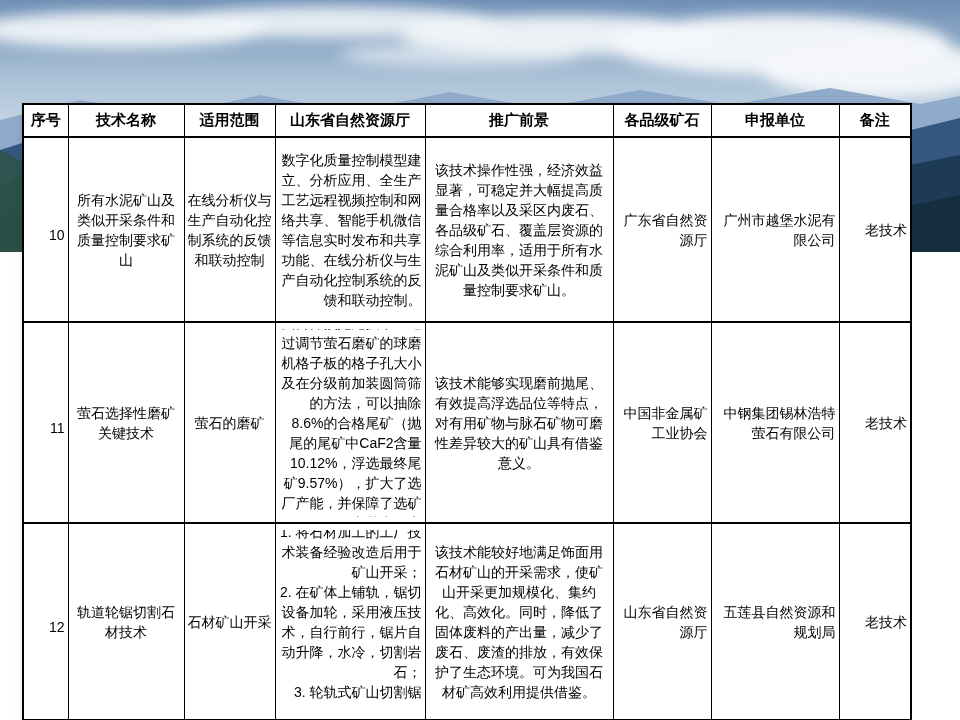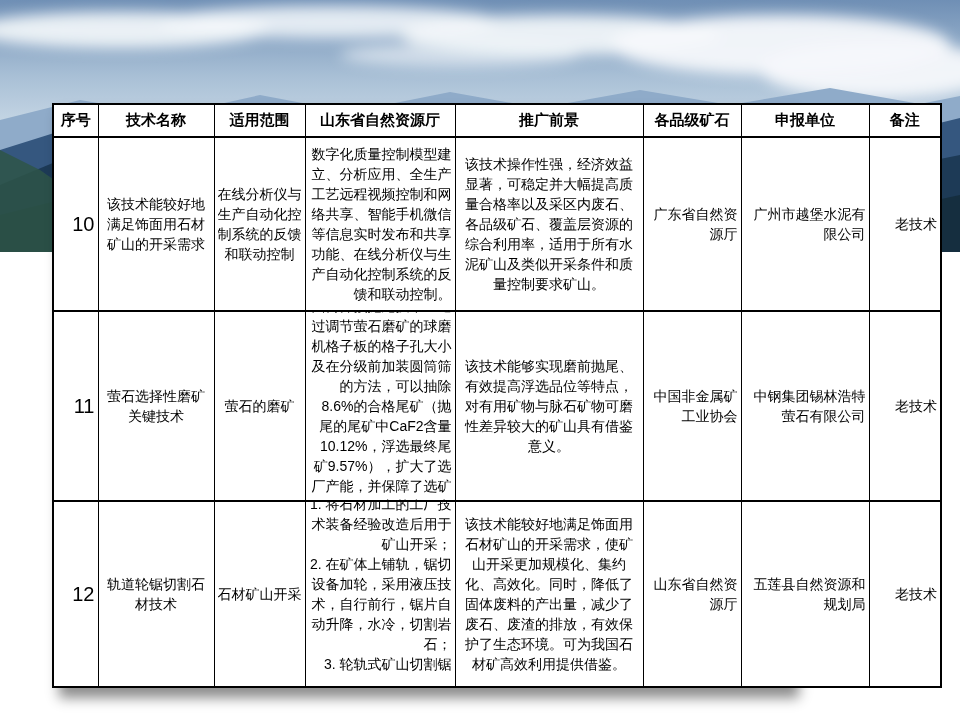--- a/index.html
+++ b/index.html
@@ -9,21 +9,21 @@
     font-family:"Liberation Sans","DejaVu Sans",sans-serif;
     color:#000;
   }
   
   .photo-band{
     position:absolute;left:0;top:0;width:960px;height:252px;overflow:hidden;
   }
   .photo-band svg{display:block;}
   
   .table-wrap{
-    position:absolute;left:52px;top:103px;width:740px;
+    position:absolute;left:22px;top:103px;width:740px;
     box-shadow:7px 10px 12px rgba(0,0,0,0.45);
     background:#fff;
   }
   table.main{
     border-collapse:collapse;table-layout:fixed;width:888px;
     background:#fff;
   }
   table.main th,table.main td{
     border:1px solid #000;
     padding:0 3px;
@@ -39,21 +39,21 @@
   .cell{
     display:flex;flex-direction:column;justify-content:center;
     overflow:hidden;font-size:14px;line-height:20px;
   }
   .h-r10 .cell{height:172px;}
   .h-r11 .cell{height:188px;}
   .h-r12 .cell{height:184px;}
   .t-center{text-align:right;}
   .t-left{text-align:center;}
   .prewrap{white-space:pre-line;}
-  .seq{font-size:20px;}
+  .seq{font-size:14px;margin-top:11px;}
 </style>
 </head>
 <body>
 
 <div class="photo-band">
   <svg width="960" height="252" viewBox="0 0 960 252">
     <defs>
       <linearGradient id="sky" x1="0" y1="0" x2="0" y2="1">
         <stop offset="0" stop-color="#6f8fb5"></stop>
         <stop offset="0.55" stop-color="#a9c0d6"></stop>
@@ -109,21 +109,21 @@
         <th>申报单位</th>
         <th>备注</th>
       </tr>
     </thead>
     <tbody>
       <tr class="h-r10">
         <td>
             <div class="cell t-center seq">10</div>
           </td>
         <td>
-            <div class="cell t-left">该技术能较好地满足饰面用石材矿山的开采需求</div>
+            <div class="cell t-left">所有水泥矿山及类似开采条件和质量控制要求矿山</div>
           </td>
         <td>
             <div class="cell t-left">在线分析仪与生产自动化控制系统的反馈和联动控制</div>
           </td>
         <td>
             <div class="cell t-center prewrap">数字化质量控制模型建立、分析应用、全生产工艺远程视频控制和网络共享、智能手机微信等信息实时发布和共享功能、在线分析仪与生产自动化控制系统的反馈和联动控制。</div>
           </td>
         <td>
             <div class="cell t-left">该技术操作性强，经济效益显著，可稳定并大幅提高质量合格率以及采区内废石、各品级矿石、覆盖层资源的综合利用率，适用于所有水泥矿山及类似开采条件和质量控制要求矿山。</div>
           </td>

